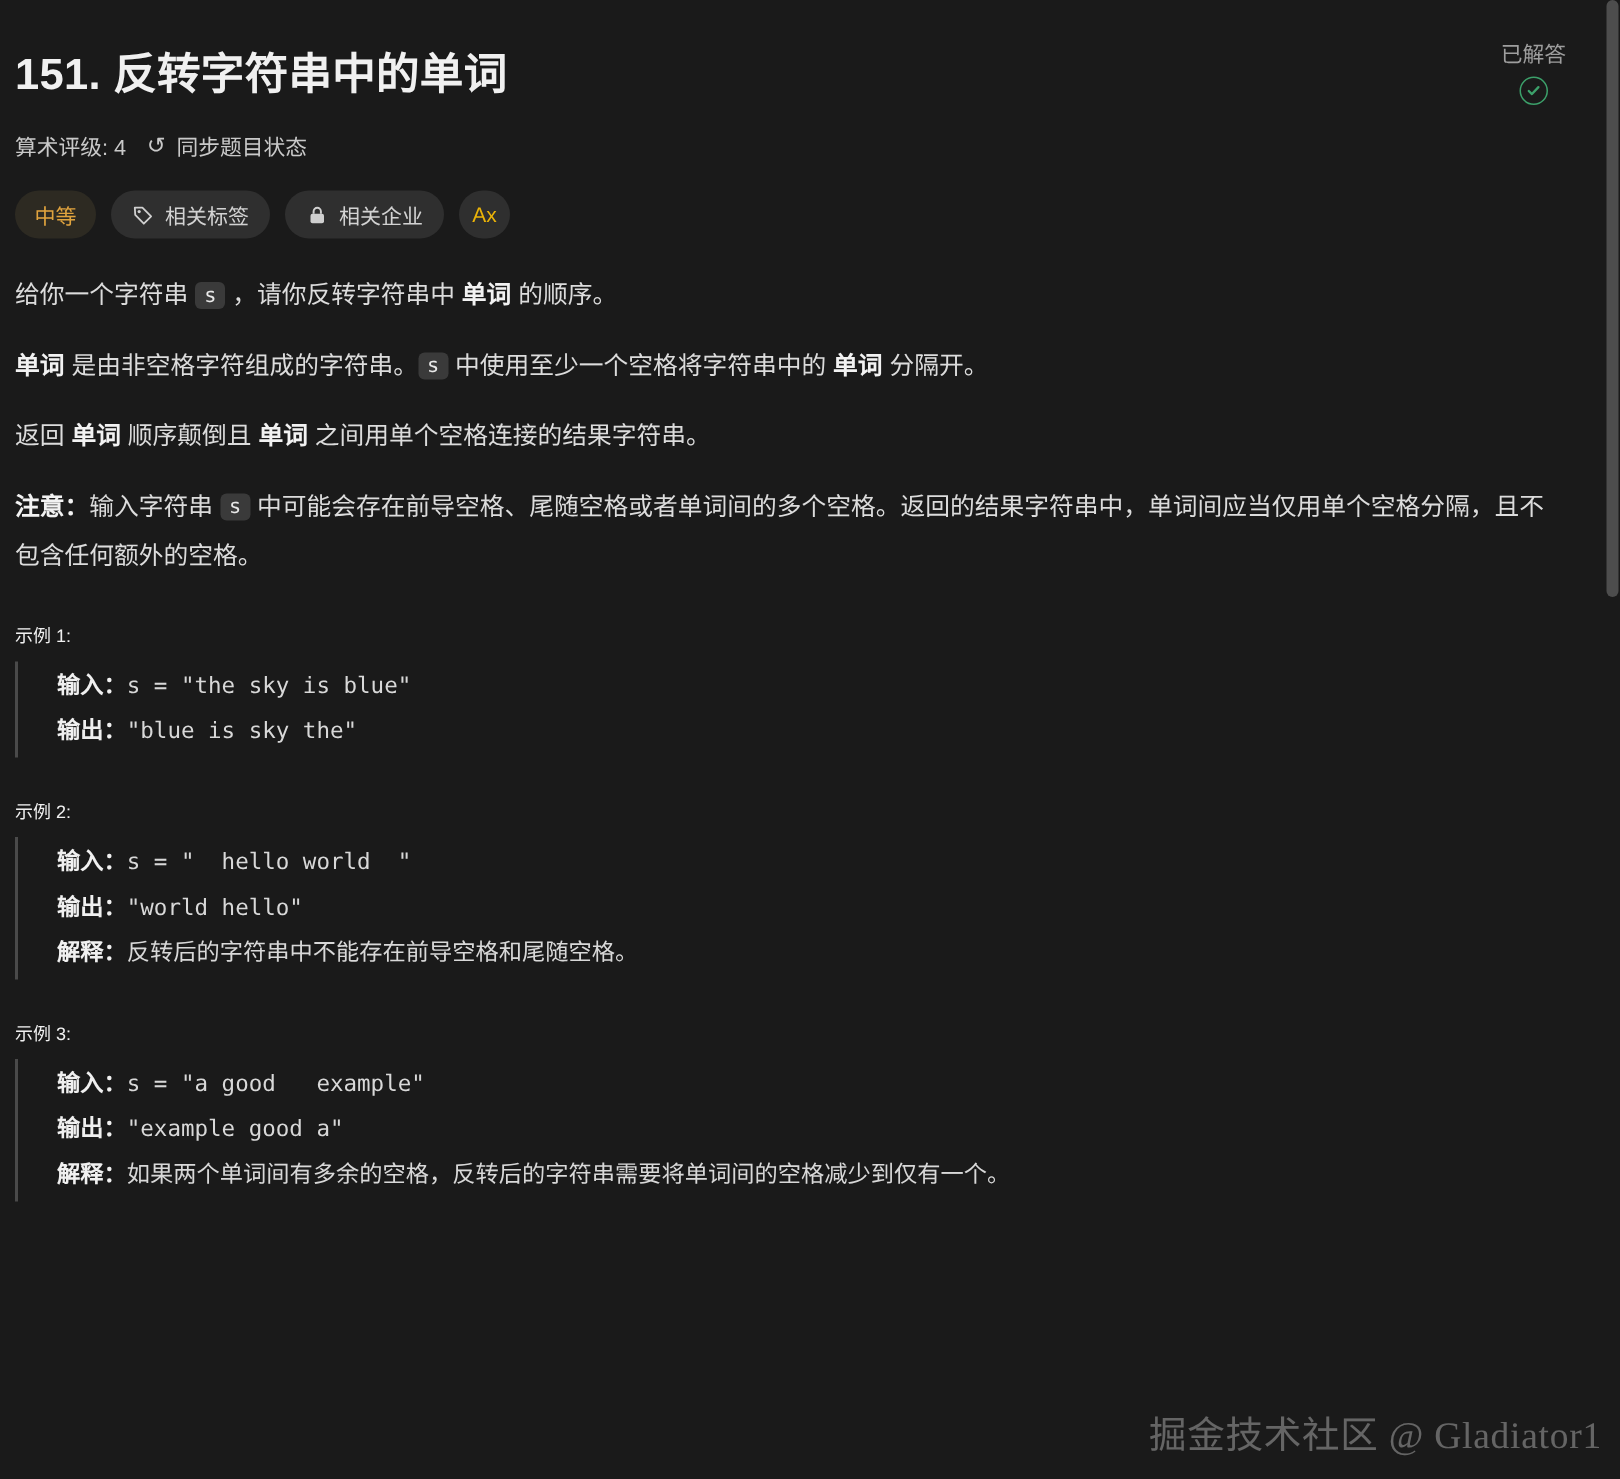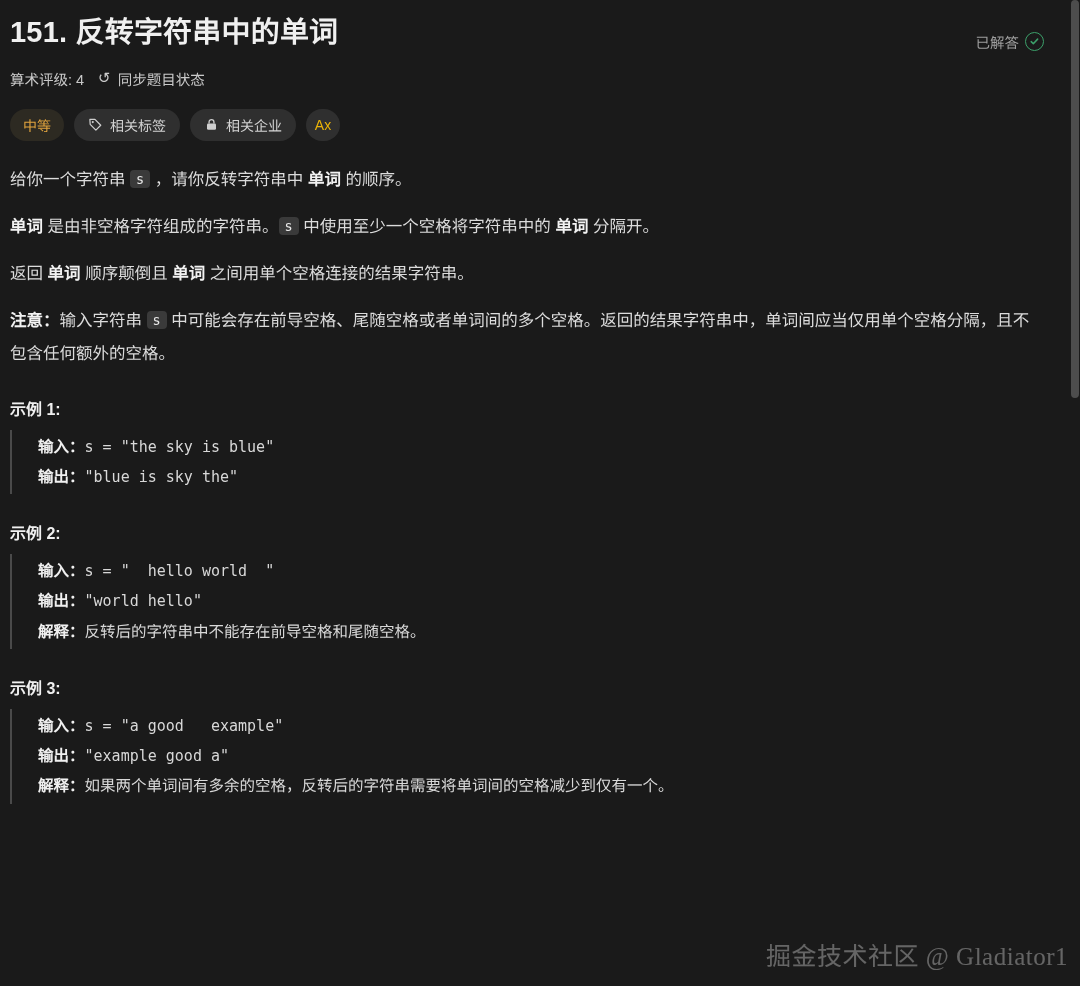--- a/index.html
+++ b/index.html
@@ -37,20 +37,21 @@
     margin: 0;
   }
   .solved {
     display: flex;
     align-items: center;
     gap: 6px;
     font-size: 14.5px;
     color: #9e9e9e;
     padding-top: 10px;
     white-space: nowrap;
+    flex-direction: column;
   }
   .check-circle {
     width: 17px; height: 17px;
     border-radius: 50%;
     border: 1.6px solid #3ca06a;
     display: inline-flex;
     align-items: center;
     justify-content: center;
   }
   .check-circle svg { display: block; }
@@ -125,22 +126,22 @@
     border-radius: 4px;
     padding: 1px 6px;
     font-family: "DejaVu Sans Mono", "Liberation Mono", monospace;
     font-size: 13.5px;
     color: #e8e8e8;
     vertical-align: 1px;
   }
 
   
   .example-title {
-    font-size: 16px;
-    font-weight: bold;
+    font-size: 12px;
+    font-weight: normal;
     color: #f0f0f0;
     margin: 26px 0 10px 0;
   }
   .example-block {
     border-left: 2px solid #4a4a4a;
     padding: 2px 0 2px 26px;
     margin-bottom: 4px;
   }
   .example-line {
     font-size: 15.5px;

